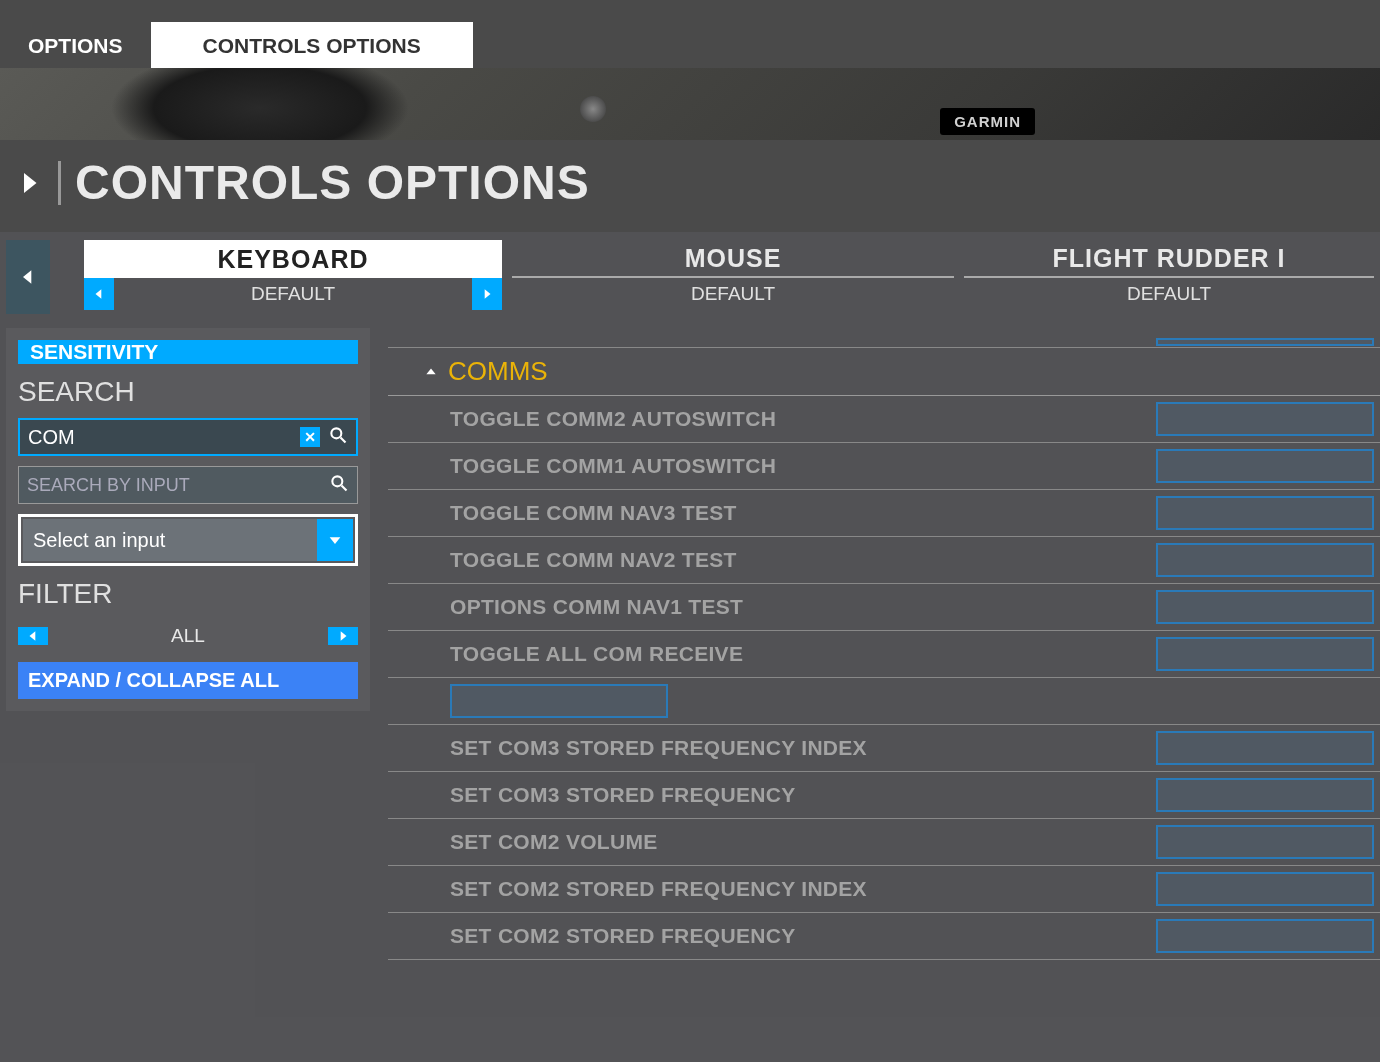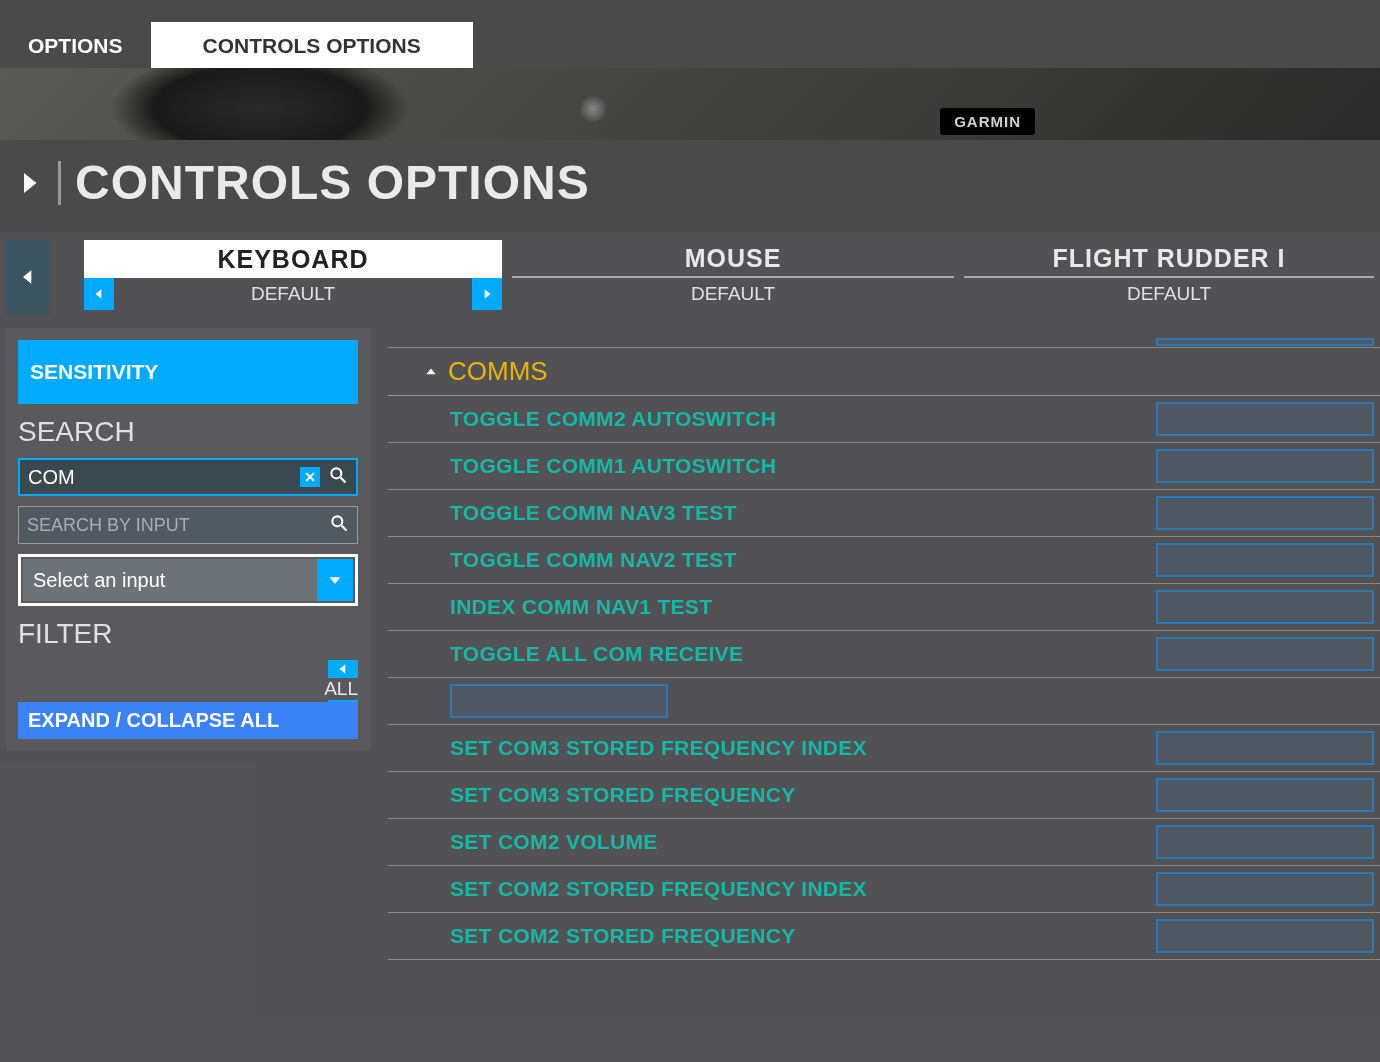--- a/index.html
+++ b/index.html
@@ -197,21 +197,21 @@
   display: flex;
   flex-direction: column;
   gap: 10px;
   align-self: flex-start;
 }
 .sensitivity-btn {
   background: #00aaff;
   color: #fff;
   font-size: 21px;
   font-weight: 700;
-  padding: 20px 12px;
+  padding: 0 12px;
   cursor: pointer;
 }
 .section-heading {
   font-size: 28px;
   font-weight: 400;
   color: #e0e0e0;
   margin-top: 2px;
 }
 .search-box {
   position: relative;
@@ -276,23 +276,22 @@
   font-size: 20px;
   color: #fff;
 }
 .select-input .sel-arrow {
   width: 36px; height: 100%;
   background: #00aaff;
   display: flex; align-items: center; justify-content: center;
 }
 .filter-row {
   display: flex;
-  align-items: flex-end;
+  align-items: center;
   height: 32px;
-  flex-direction: column;
 }
 .filter-arrow {
   width: 30px;
   background: #00aaff;
   display: flex; align-items: center; justify-content: center;
   cursor: pointer;
 }
 .filter-label {
   flex: 1;
   display: flex; align-items: center; justify-content: center;
@@ -333,21 +332,21 @@
   display: flex;
   align-items: center;
   padding: 0 0 0 62px;
   border-bottom: 1px solid #888;
   height: 47px;
 }
 .binding-label {
   flex: 1;
   font-size: 21px;
   font-weight: 700;
-  color: #14b8a6;
+  color: #a3a3a3;
   letter-spacing: 0.3px;
 }
 .binding-slot {
   width: 218px;
   height: 34px;
   background: rgba(80,92,104,0.75);
   border: 2px solid #2a7ab8;
   margin-right: 6px;
   cursor: pointer;
 }
@@ -524,21 +523,21 @@
         </div>
         <div class="binding-row">
           <div class="binding-label">TOGGLE COMM NAV3 TEST</div>
           <div class="binding-slot"></div>
         </div>
         <div class="binding-row">
           <div class="binding-label">TOGGLE COMM NAV2 TEST</div>
           <div class="binding-slot"></div>
         </div>
         <div class="binding-row">
-          <div class="binding-label">INDEX COMM NAV1 TEST</div>
+          <div class="binding-label">OPTIONS COMM NAV1 TEST</div>
           <div class="binding-slot"></div>
         </div>
         <div class="binding-row">
           <div class="binding-label">TOGGLE ALL COM RECEIVE</div>
           <div class="binding-slot"></div>
         </div>
         <div class="binding-row">
           <div class="binding-slot"></div>
         </div>
         <div class="binding-row">

